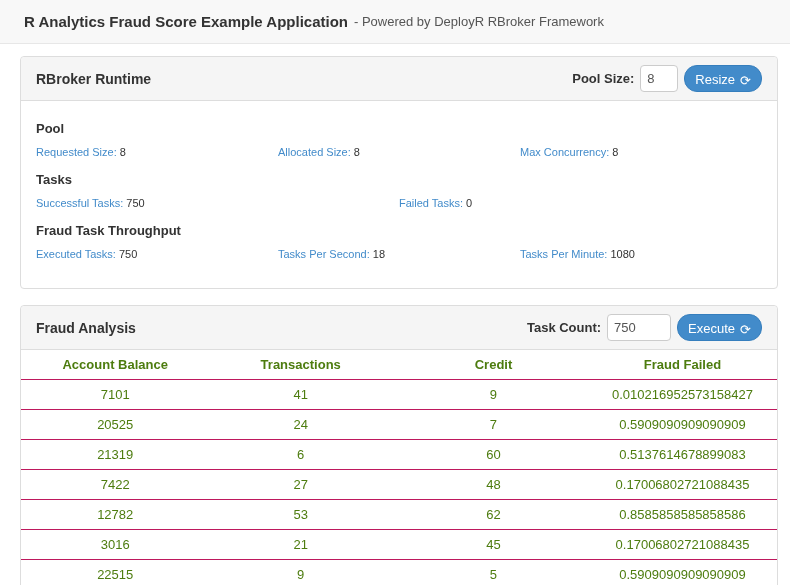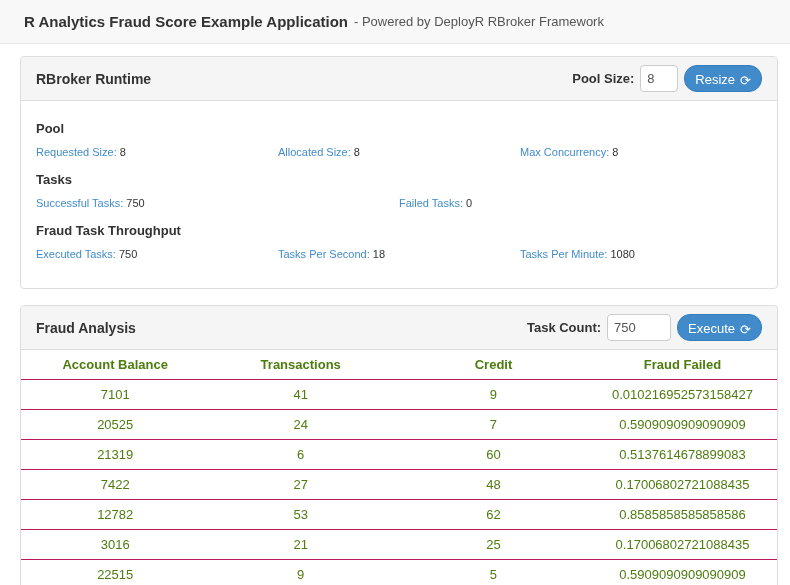--- a/index.html
+++ b/index.html
@@ -188,21 +188,21 @@
           </tr>
           <tr>
             <td>12782</td>
             <td>53</td>
             <td>62</td>
             <td>0.8585858585858586</td>
           </tr>
           <tr>
             <td>3016</td>
             <td>21</td>
-            <td>25</td>
+            <td>45</td>
             <td>0.17006802721088435</td>
           </tr>
           <tr>
             <td>22515</td>
             <td>9</td>
             <td>5</td>
             <td>0.5909090909090909</td>
           </tr>
         </tbody>
     </table>

